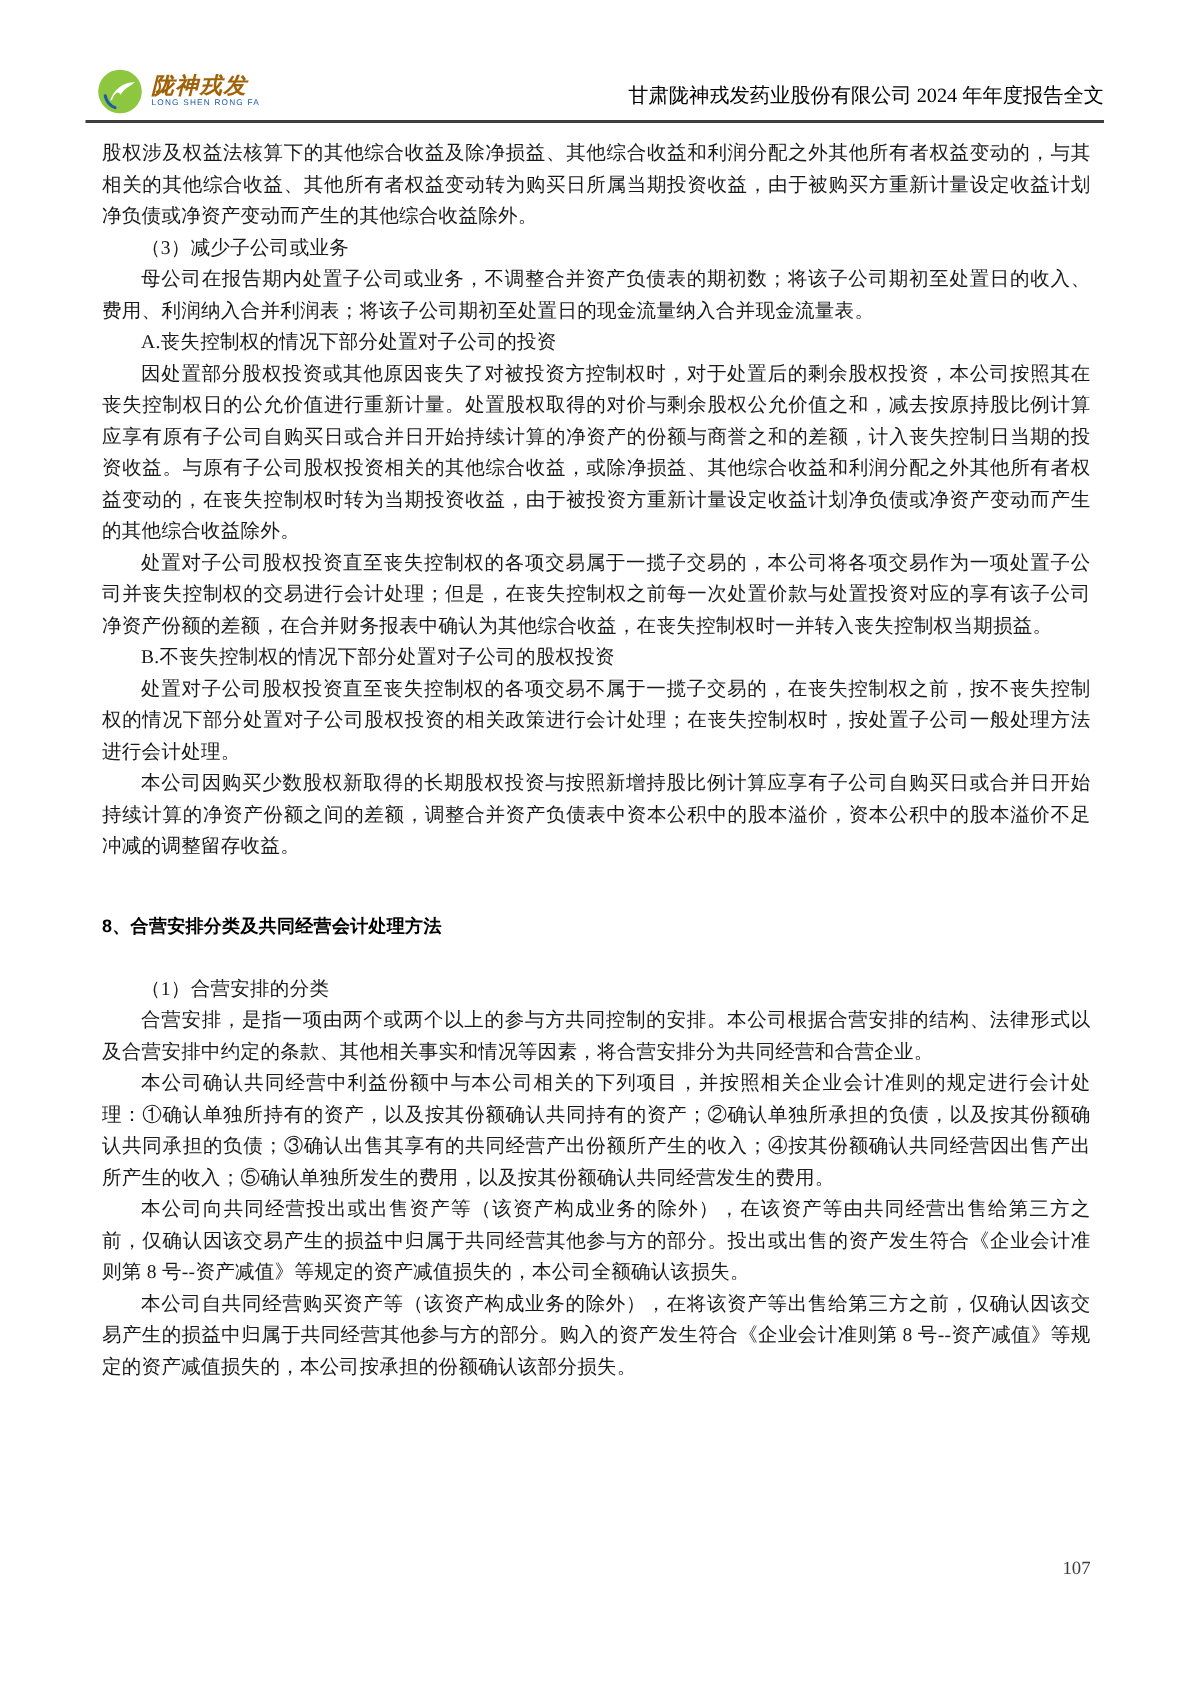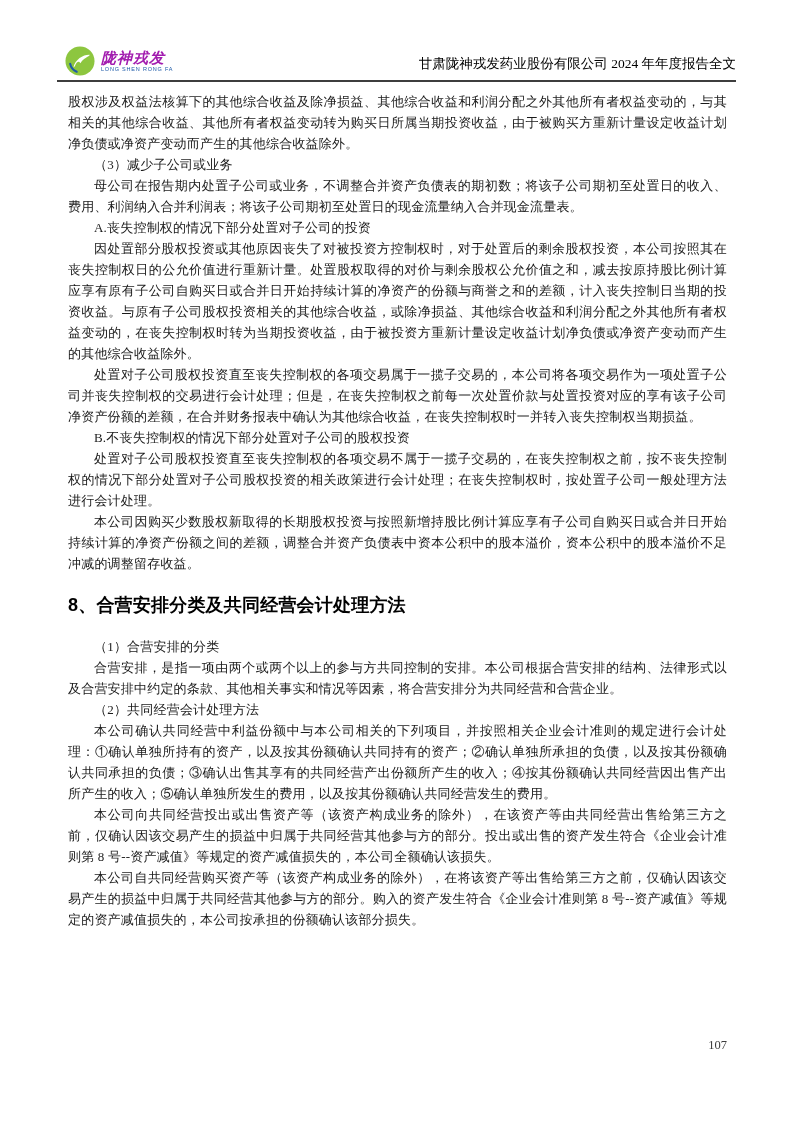--- a/index.html
+++ b/index.html
@@ -29,21 +29,21 @@
   }
   .logo {
     display: flex;
     align-items: center;
     gap: 6px;
     margin-left: 8px;
   }
   .logo-circle { width: 30px; height: 30px; flex: 0 0 auto; }
   .logo-textcol { display: flex; flex-direction: column; line-height: 1; }
   .logo-cn {
-    color: #a21caf;
+    color: #a16207;
     font-weight: bold;
     font-size: 15px;
     letter-spacing: 1px;
     font-family: "Liberation Sans", sans-serif;
     font-style: italic;
   }
   .logo-en {
     color: #1d5aa8;
     font-size: 5.5px;
     letter-spacing: 0.8px;
@@ -67,24 +67,24 @@
     line-height: 21px;
     text-align: justify;
     letter-spacing: 0.2px;
   }
   .content p { margin: 0; }
   .content p.cont { text-indent: 0; }
   .content p.body { text-indent: 2em; }
   .content p.heading {
     font-family: "Liberation Sans", sans-serif;
     font-weight: bold;
-    font-size: 18px;
+    font-size: 12px;
     line-height: 22px;
     text-indent: 0;
-    margin: 20px 0 20px 0;
+    margin: 32px 0 20px 0;
     text-align: left;
     color: #000000;
   }
 
   
   .footer-page {
     position: absolute;
     top: 1038px;
     right: 66px;
     font-size: 12.5px;
@@ -119,21 +119,20 @@
       <p class="body">母公司在报告期内处置子公司或业务，不调整合并资产负债表的期初数；将该子公司期初至处置日的收入、费用、利润纳入合并利润表；将该子公司期初至处置日的现金流量纳入合并现金流量表。</p>
       <p class="body">A.丧失控制权的情况下部分处置对子公司的投资</p>
       <p class="body">因处置部分股权投资或其他原因丧失了对被投资方控制权时，对于处置后的剩余股权投资，本公司按照其在丧失控制权日的公允价值进行重新计量。处置股权取得的对价与剩余股权公允价值之和，减去按原持股比例计算应享有原有子公司自购买日或合并日开始持续计算的净资产的份额与商誉之和的差额，计入丧失控制日当期的投资收益。与原有子公司股权投资相关的其他综合收益，或除净损益、其他综合收益和利润分配之外其他所有者权益变动的，在丧失控制权时转为当期投资收益，由于被投资方重新计量设定收益计划净负债或净资产变动而产生的其他综合收益除外。</p>
       <p class="body">处置对子公司股权投资直至丧失控制权的各项交易属于一揽子交易的，本公司将各项交易作为一项处置子公司并丧失控制权的交易进行会计处理；但是，在丧失控制权之前每一次处置价款与处置投资对应的享有该子公司净资产份额的差额，在合并财务报表中确认为其他综合收益，在丧失控制权时一并转入丧失控制权当期损益。</p>
       <p class="body">B.不丧失控制权的情况下部分处置对子公司的股权投资</p>
       <p class="body">处置对子公司股权投资直至丧失控制权的各项交易不属于一揽子交易的，在丧失控制权之前，按不丧失控制权的情况下部分处置对子公司股权投资的相关政策进行会计处理；在丧失控制权时，按处置子公司一般处理方法进行会计处理。</p>
       <p class="body">本公司因购买少数股权新取得的长期股权投资与按照新增持股比例计算应享有子公司自购买日或合并日开始持续计算的净资产份额之间的差额，调整合并资产负债表中资本公积中的股本溢价，资本公积中的股本溢价不足冲减的调整留存收益。</p>
       <p class="heading">8、合营安排分类及共同经营会计处理方法</p>
       <p class="body">（1）合营安排的分类</p>
       <p class="body">合营安排，是指一项由两个或两个以上的参与方共同控制的安排。本公司根据合营安排的结构、法律形式以及合营安排中约定的条款、其他相关事实和情况等因素，将合营安排分为共同经营和合营企业。</p>
-      <p class="body">（2）共同经营会计处理方法</p>
       <p class="body">本公司确认共同经营中利益份额中与本公司相关的下列项目，并按照相关企业会计准则的规定进行会计处理：①确认单独所持有的资产，以及按其份额确认共同持有的资产；②确认单独所承担的负债，以及按其份额确认共同承担的负债；③确认出售其享有的共同经营产出份额所产生的收入；④按其份额确认共同经营因出售产出所产生的收入；⑤确认单独所发生的费用，以及按其份额确认共同经营发生的费用。</p>
       <p class="body">本公司向共同经营投出或出售资产等（该资产构成业务的除外），在该资产等由共同经营出售给第三方之前，仅确认因该交易产生的损益中归属于共同经营其他参与方的部分。投出或出售的资产发生符合《企业会计准则第 8 号--资产减值》等规定的资产减值损失的，本公司全额确认该损失。</p>
       <p class="body">本公司自共同经营购买资产等（该资产构成业务的除外），在将该资产等出售给第三方之前，仅确认因该交易产生的损益中归属于共同经营其他参与方的部分。购入的资产发生符合《企业会计准则第 8 号--资产减值》等规定的资产减值损失的，本公司按承担的份额确认该部分损失。</p>
     </div>
 
   <div class="footer-page">107</div>
 
 </div>
 
 </body></html>

